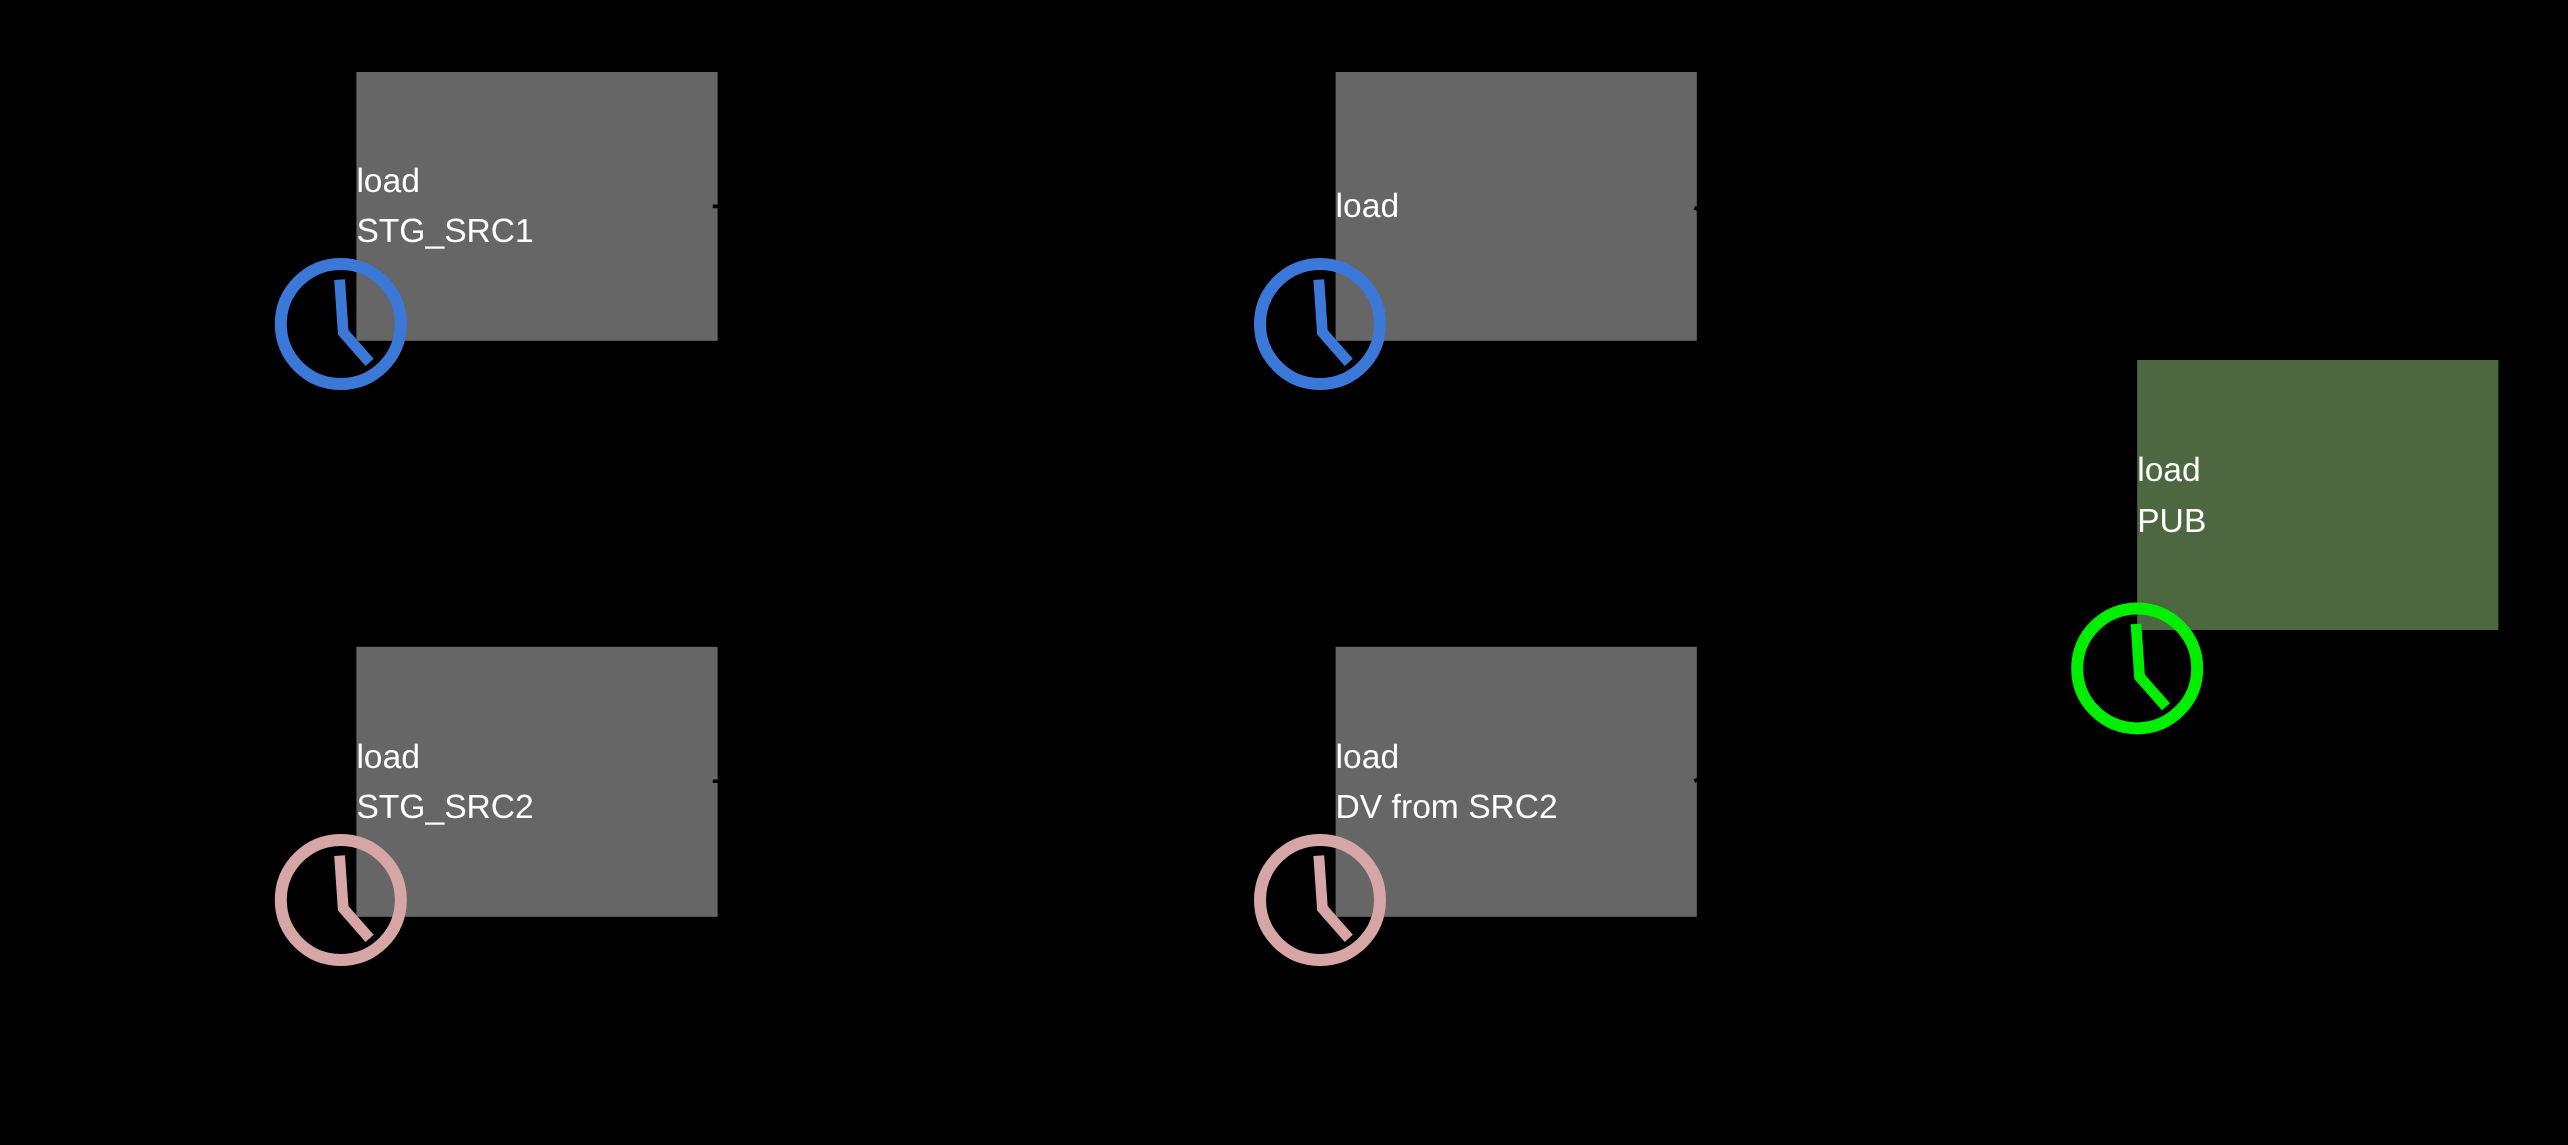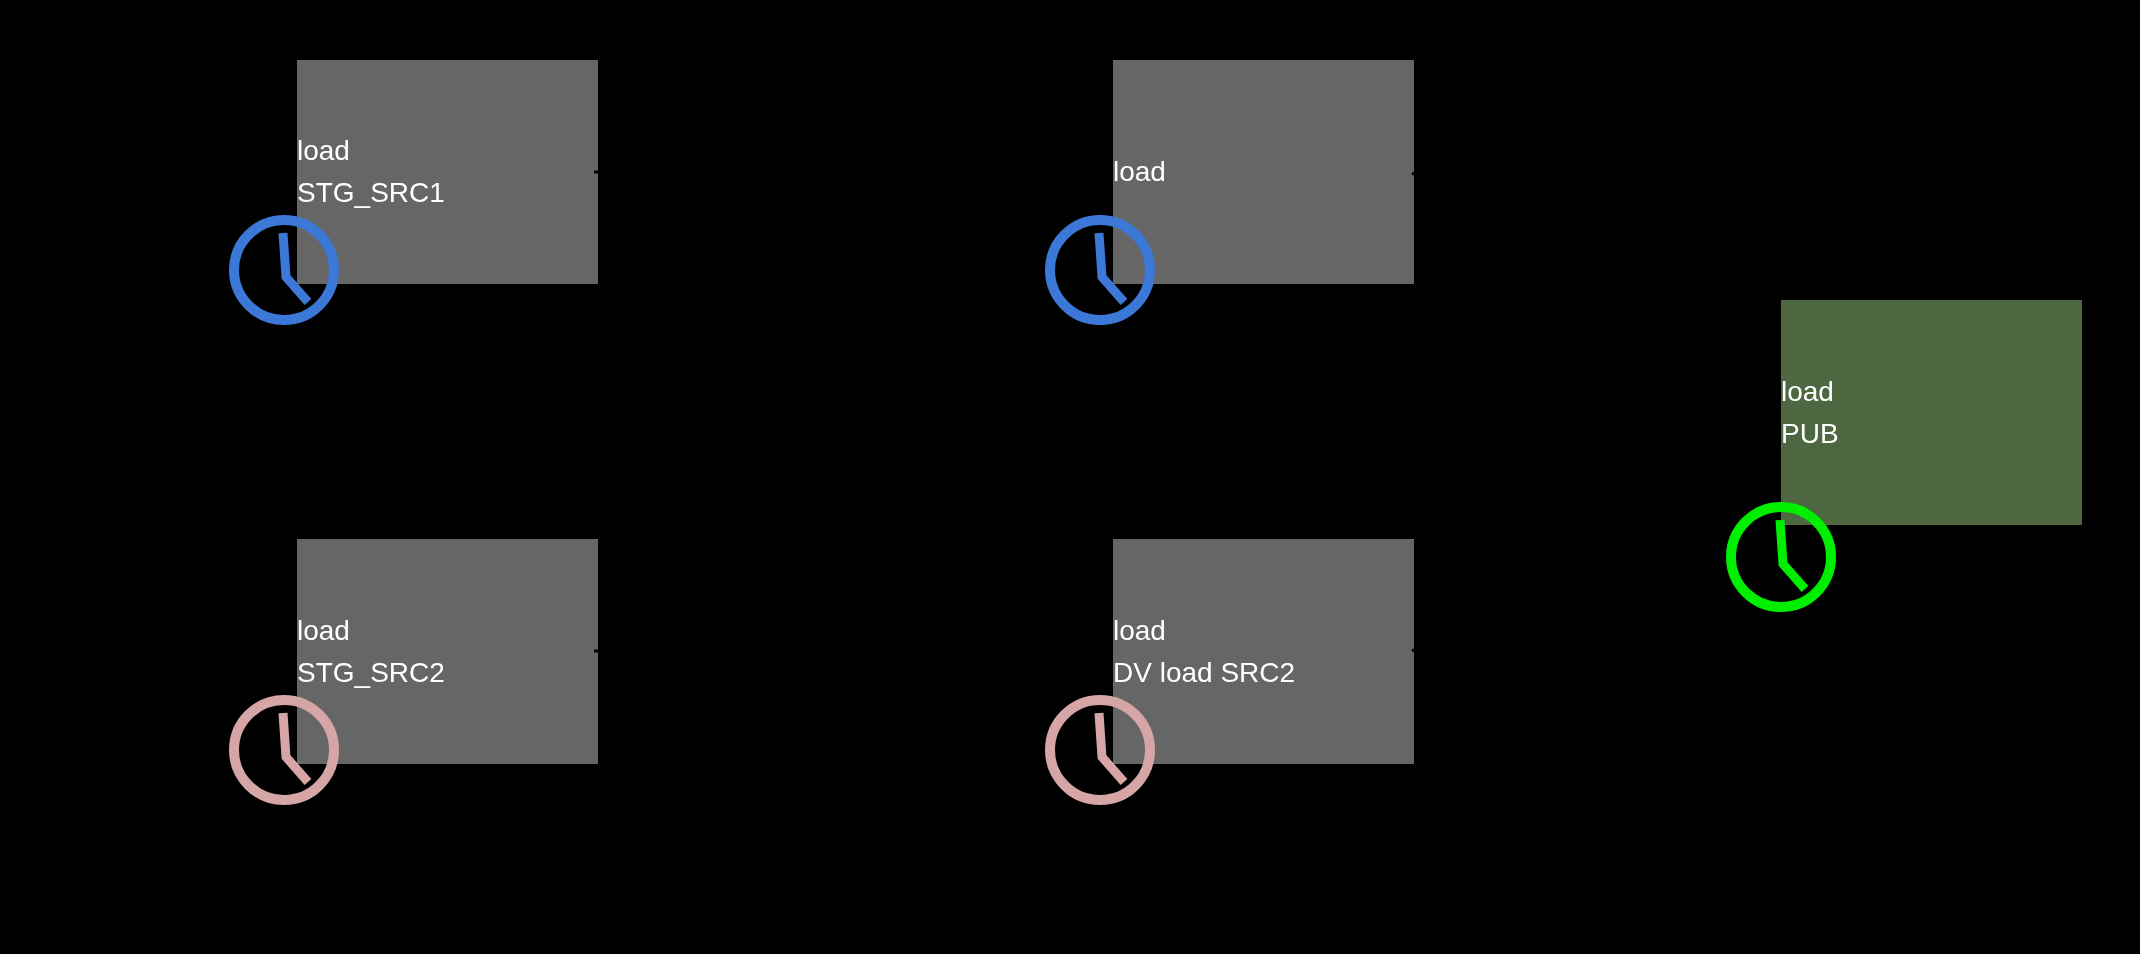--- a/index.html
+++ b/index.html
@@ -63,21 +63,21 @@
     <span>load</span>
   </div>
 
   <div class="node" id="node-load-stg-src2" style="background-color: rgb(102, 102, 102); color: rgb(255, 255, 255);">
     <span>load</span>
     <span>STG_SRC2</span>
   </div>
 
   <div class="node" id="node-load-dv-from-src2" style="background-color: rgb(102, 102, 102); color: rgb(255, 255, 255);">
     <span>load</span>
-    <span>DV load SRC2</span>
+    <span>DV from SRC2</span>
   </div>
 
   <div class="node" id="node-load-pub" style="background-color: rgb(77, 103, 65); color: rgb(255, 255, 255);">
     <span>load</span>
     <span>PUB</span>
   </div>
 
   <svg id="edges" width="2140" height="954" viewBox="0 0 2140 954">
     <defs>
       <marker id="arrowhead" markerWidth="6" markerHeight="5" refX="5" refY="2.5" orient="auto">

